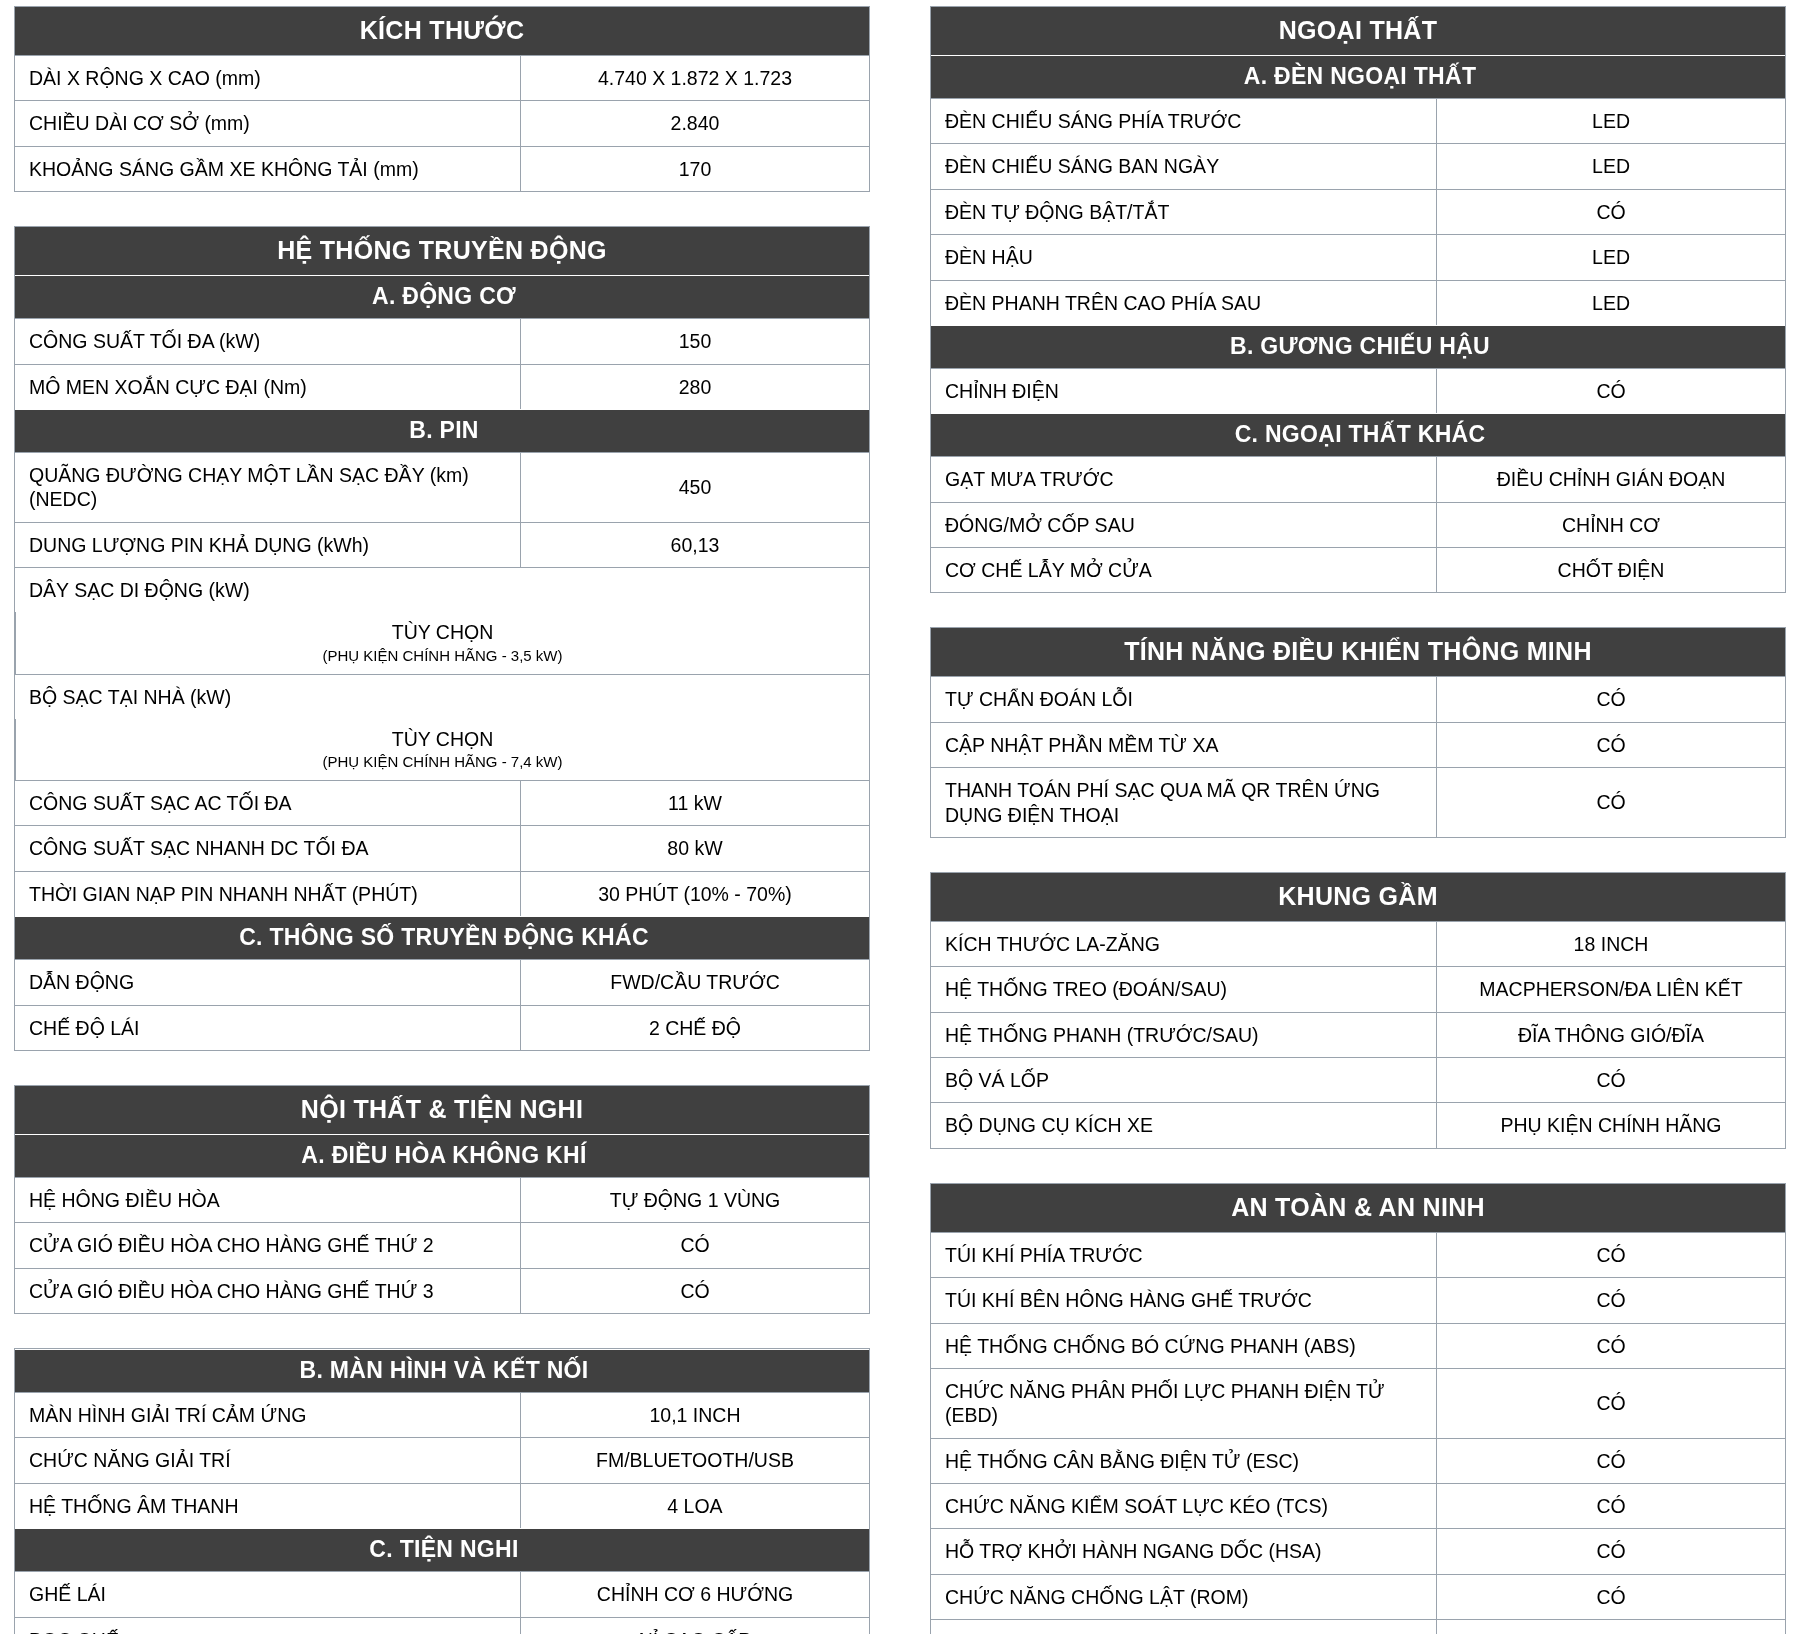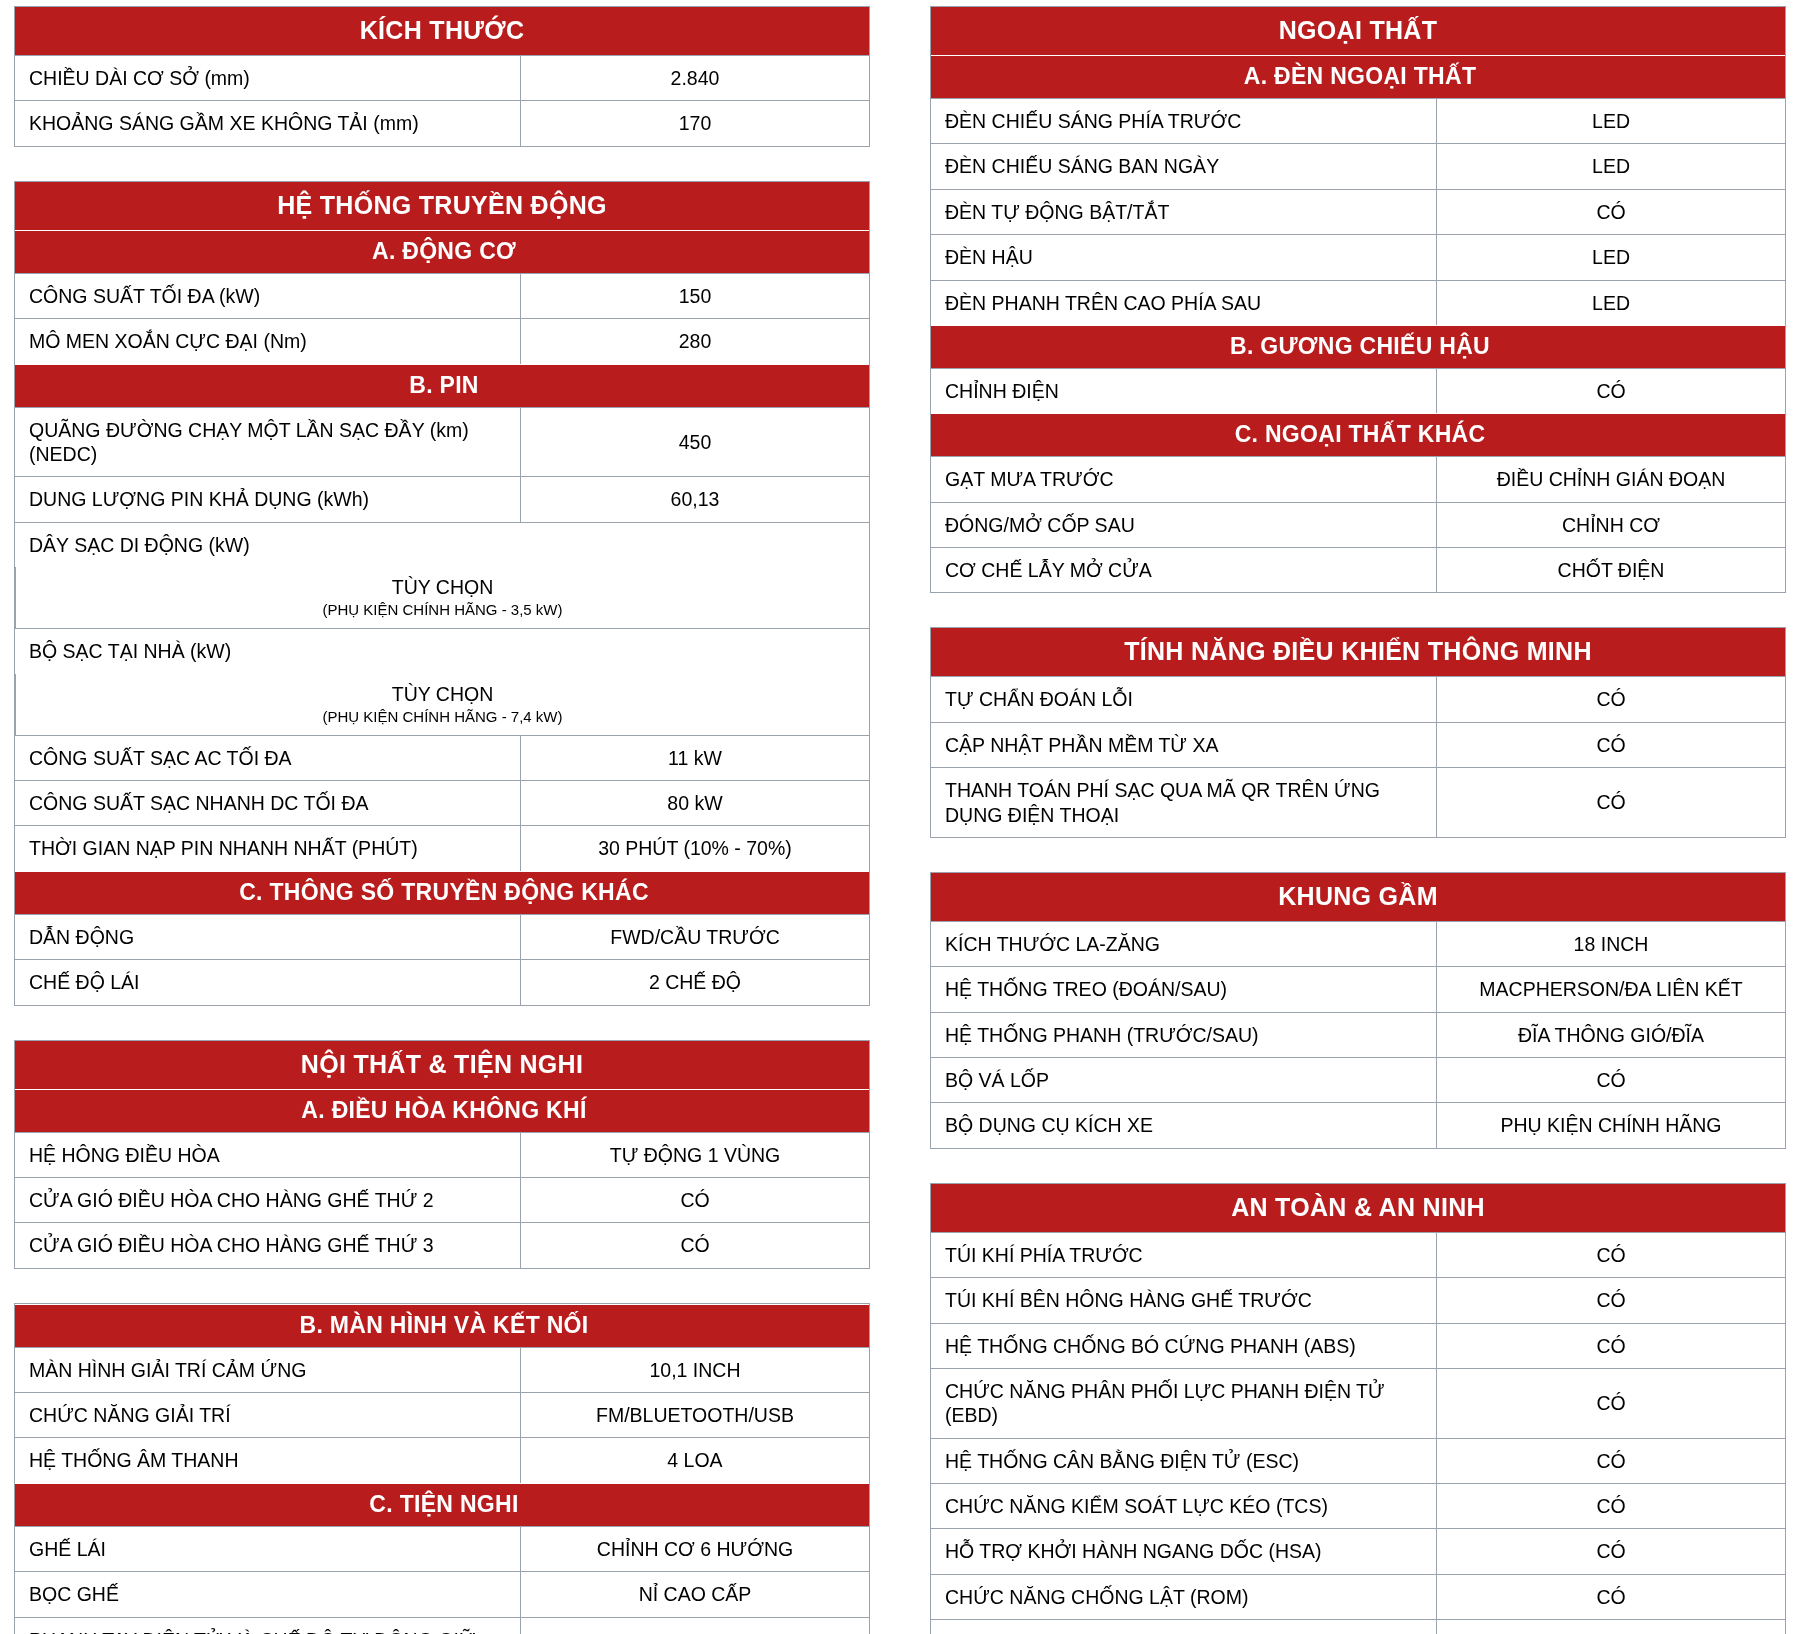--- a/index.html
+++ b/index.html
@@ -30,21 +30,21 @@
   .col-right { width: 860px; }
 
   .block {
     margin-bottom: 34px;
     border: 1px solid #9aa3ad;
     box-sizing: border-box;
   }
   .block:last-child { margin-bottom: 0; }
 
   .bar {
-    background: #b91c1c;
+    background: #404040;
     color: #ffffff;
     text-align: center;
     font-weight: bold;
     letter-spacing: .3px;
     box-sizing: border-box;
   }
   .bar-main {
     font-size: 25px;
     padding: 9px 4px 10px 4px;
   }
@@ -96,20 +96,26 @@
   .tall2 { min-height: 62px; flex-direction: column; }
 </style>
 </head>
 <body>
 
 <div class="page">
   <div class="col col-left" id="left-col">
       <div class="block">
         <div class="bar bar-main">KÍCH THƯỚC</div>
         <div class="row">
+          <div class="cell-label">DÀI X RỘNG X CAO (mm)</div>
+          <div class="cell-value">
+            <div>4.740 X 1.872 X 1.723</div>
+          </div>
+        </div>
+        <div class="row">
           <div class="cell-label">CHIỀU DÀI CƠ SỞ (mm)</div>
           <div class="cell-value">
             <div>2.840</div>
           </div>
         </div>
         <div class="row">
           <div class="cell-label">KHOẢNG SÁNG GẦM XE KHÔNG TẢI (mm)</div>
           <div class="cell-value">
             <div>170</div>
           </div>

